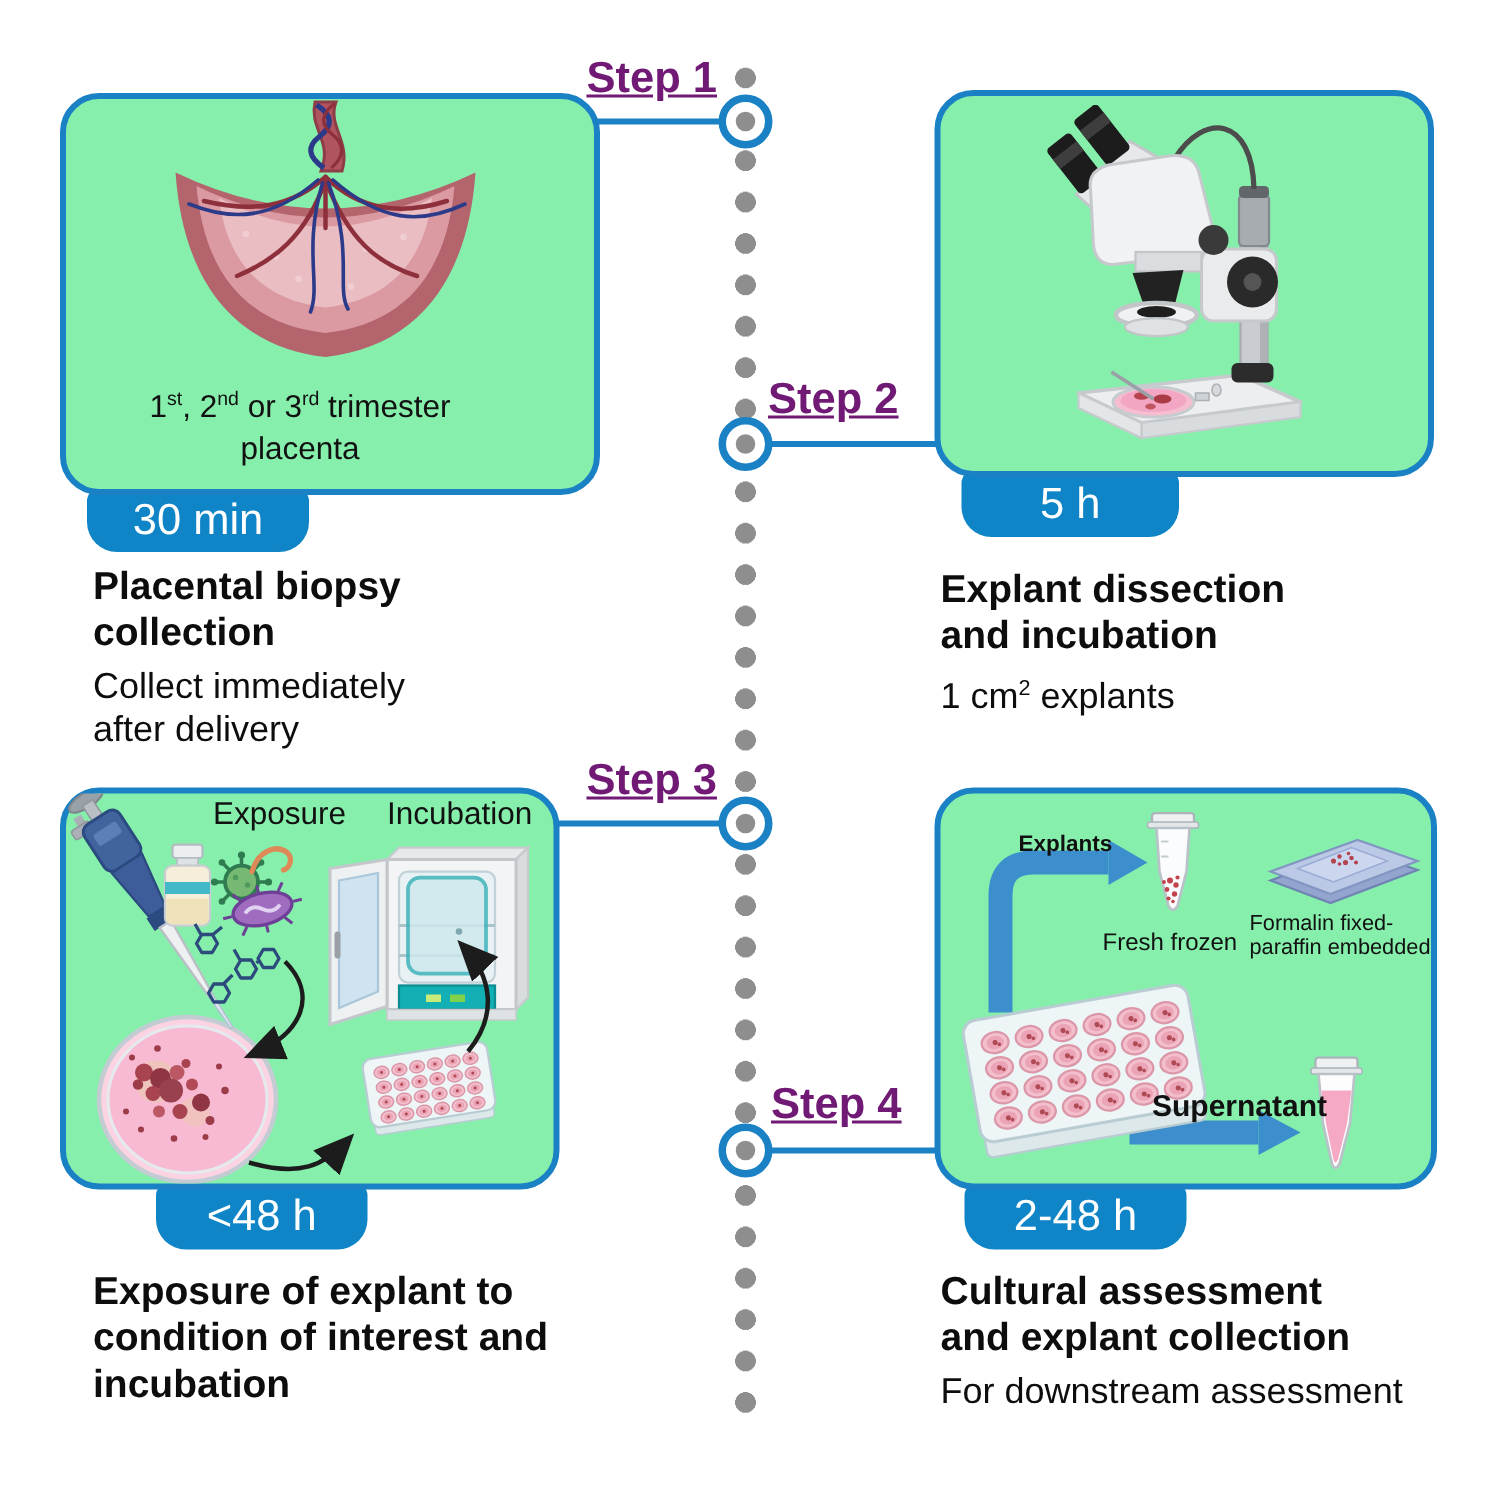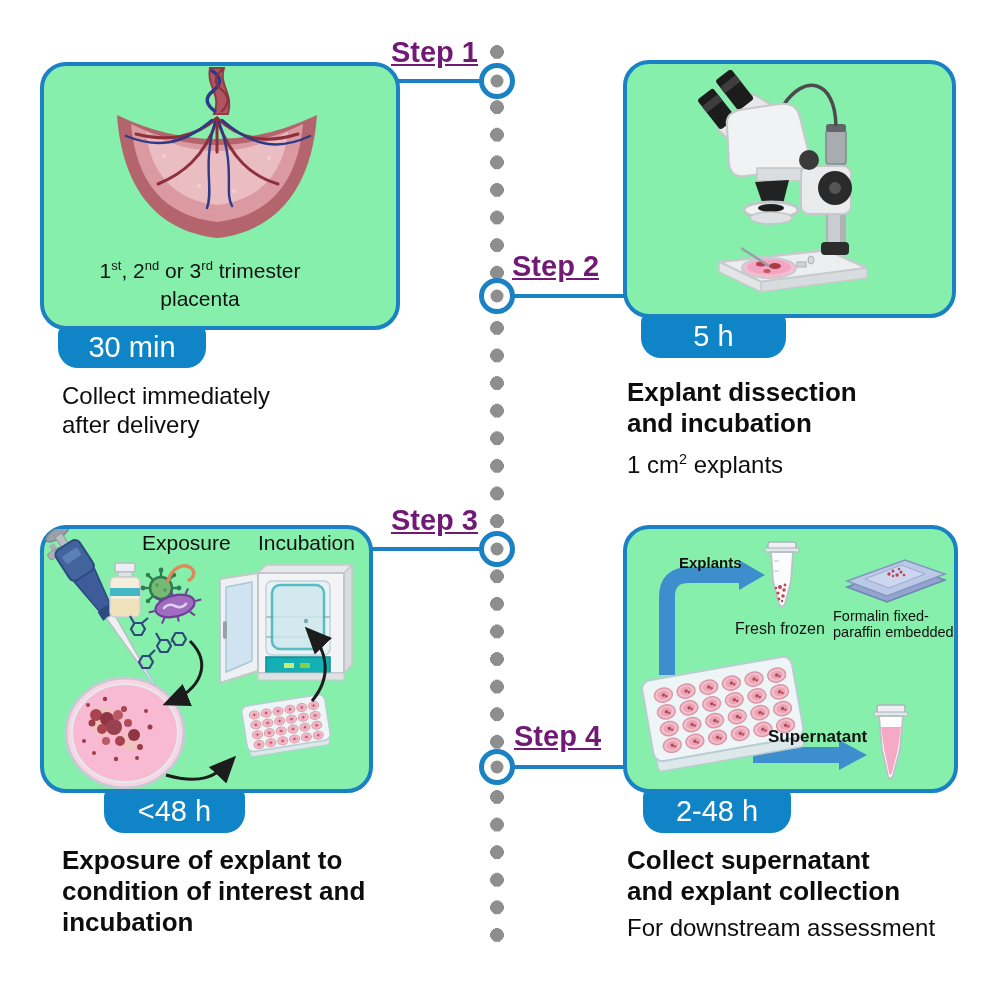--- a/index.html
+++ b/index.html
@@ -55,21 +55,21 @@
     font-size:21px;line-height:28px;color:#111;}
   .placenta-caption sup{font-size:62%;vertical-align:super;}
 
   
   .inlabel{position:absolute;color:#111;z-index:4;}
   .lab-exposure{left:62px;top:2px;font-size:21px;margin-left:36px;}
   .lab-incubation{left:214px;top:2px;font-size:21px;}
   .lab-explants{left:52px;top:25px;font-size:15px;font-weight:bold;}
   .lab-freshfrozen{left:108px;top:91px;font-size:16px;}
   .lab-formalin{left:206px;top:80px;font-size:14.5px;line-height:15.5px;}
-  .lab-supernatant{left:141px;top:198px;font-size:17px;font-weight:bold;}
+  .lab-supernatant{left:141px;top:198px;font-size:20px;font-weight:bold;}
 
   
   .tb{position:absolute;z-index:1;}
   .tb1{left:62px;top:375px;}
   .tb2{left:627px;top:377px;}
   .tb3{left:62px;top:845px;}
   .tb4{left:627px;top:845px;}
   .tb-title div{font-size:26px;font-weight:bold;line-height:31px;color:#0d0d0d;}
   .tb-sub{margin-top:6px;}
   .tb-sub div,.tb-sub span{font-size:24px;font-weight:normal;line-height:29px;color:#0d0d0d;}
@@ -439,20 +439,24 @@
       </g>
 
       <rect x="250" y="176" width="28" height="8" rx="2" fill="#eef0f2" stroke="#aab4ba" stroke-width="1.5"></rect>
       <rect x="247" y="183" width="34" height="4" rx="1.5" fill="#e3e7ea" stroke="#aab4ba" stroke-width="1"></rect>
       <path d="M252,187 L276,187 L273,220 L266,247 Q263,252 261,247 L255,220 Z" fill="#fdfdfe" stroke="#b9c2c8" stroke-width="1.8"></path>
       <path d="M254,198 L274,198 L271,220 L265,244 Q263,248 262,244 L257,220 Z" fill="#f5a9c5"></path>
     </svg>
   </div>
 
   <div class="tb tb1">
+    <div class="tb-title">
+      <div>Placental biopsy</div>
+      <div>collection</div>
+    </div>
     <div class="tb-sub">
       <div>Collect immediately</div>
       <div>after delivery</div>
     </div>
   </div>
 
   <div class="tb tb2">
     <div class="tb-title">
       <div>Explant dissection</div>
       <div>and incubation</div>
@@ -465,21 +469,21 @@
   <div class="tb tb3">
     <div class="tb-title">
       <div>Exposure of explant to</div>
       <div>condition of interest and</div>
       <div>incubation</div>
     </div>
   </div>
 
   <div class="tb tb4">
     <div class="tb-title">
-      <div>Collect supernatant</div>
+      <div>Cultural assessment</div>
       <div>and explant collection</div>
     </div>
     <div class="tb-sub">
       <div>For downstream assessment</div>
     </div>
   </div>
 
 </div>
 
 </body></html>

